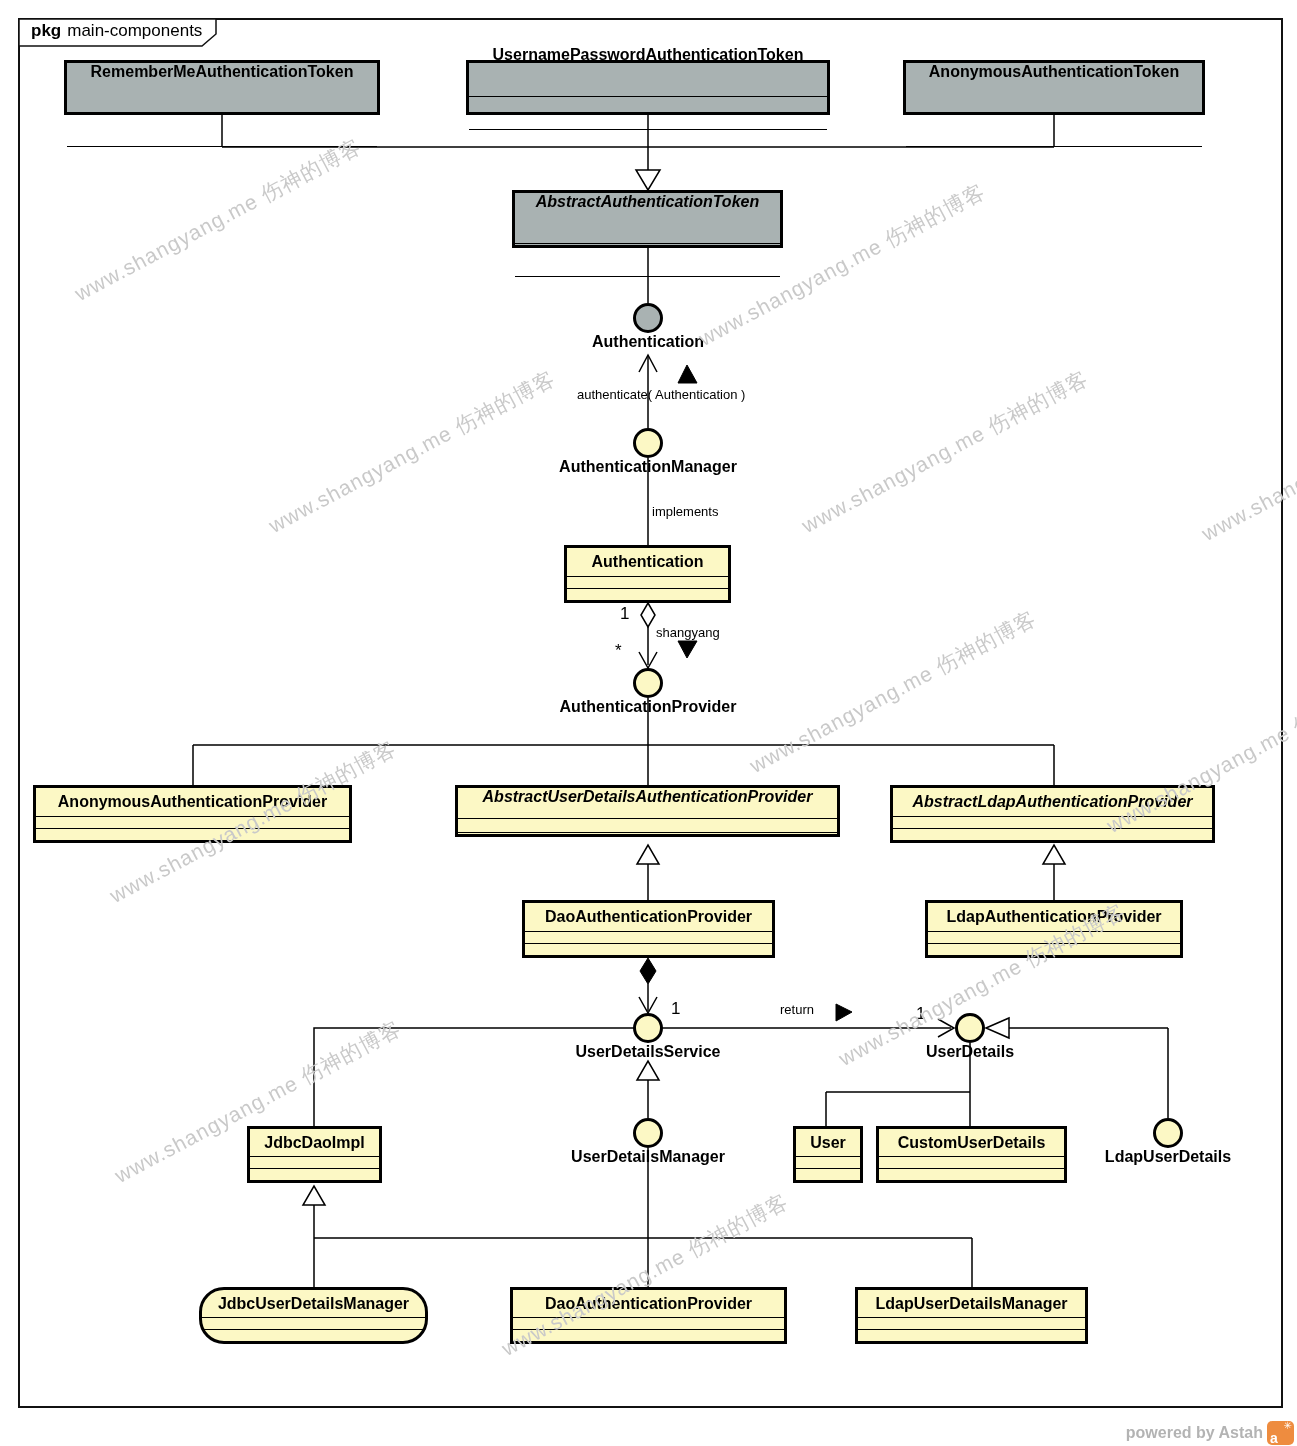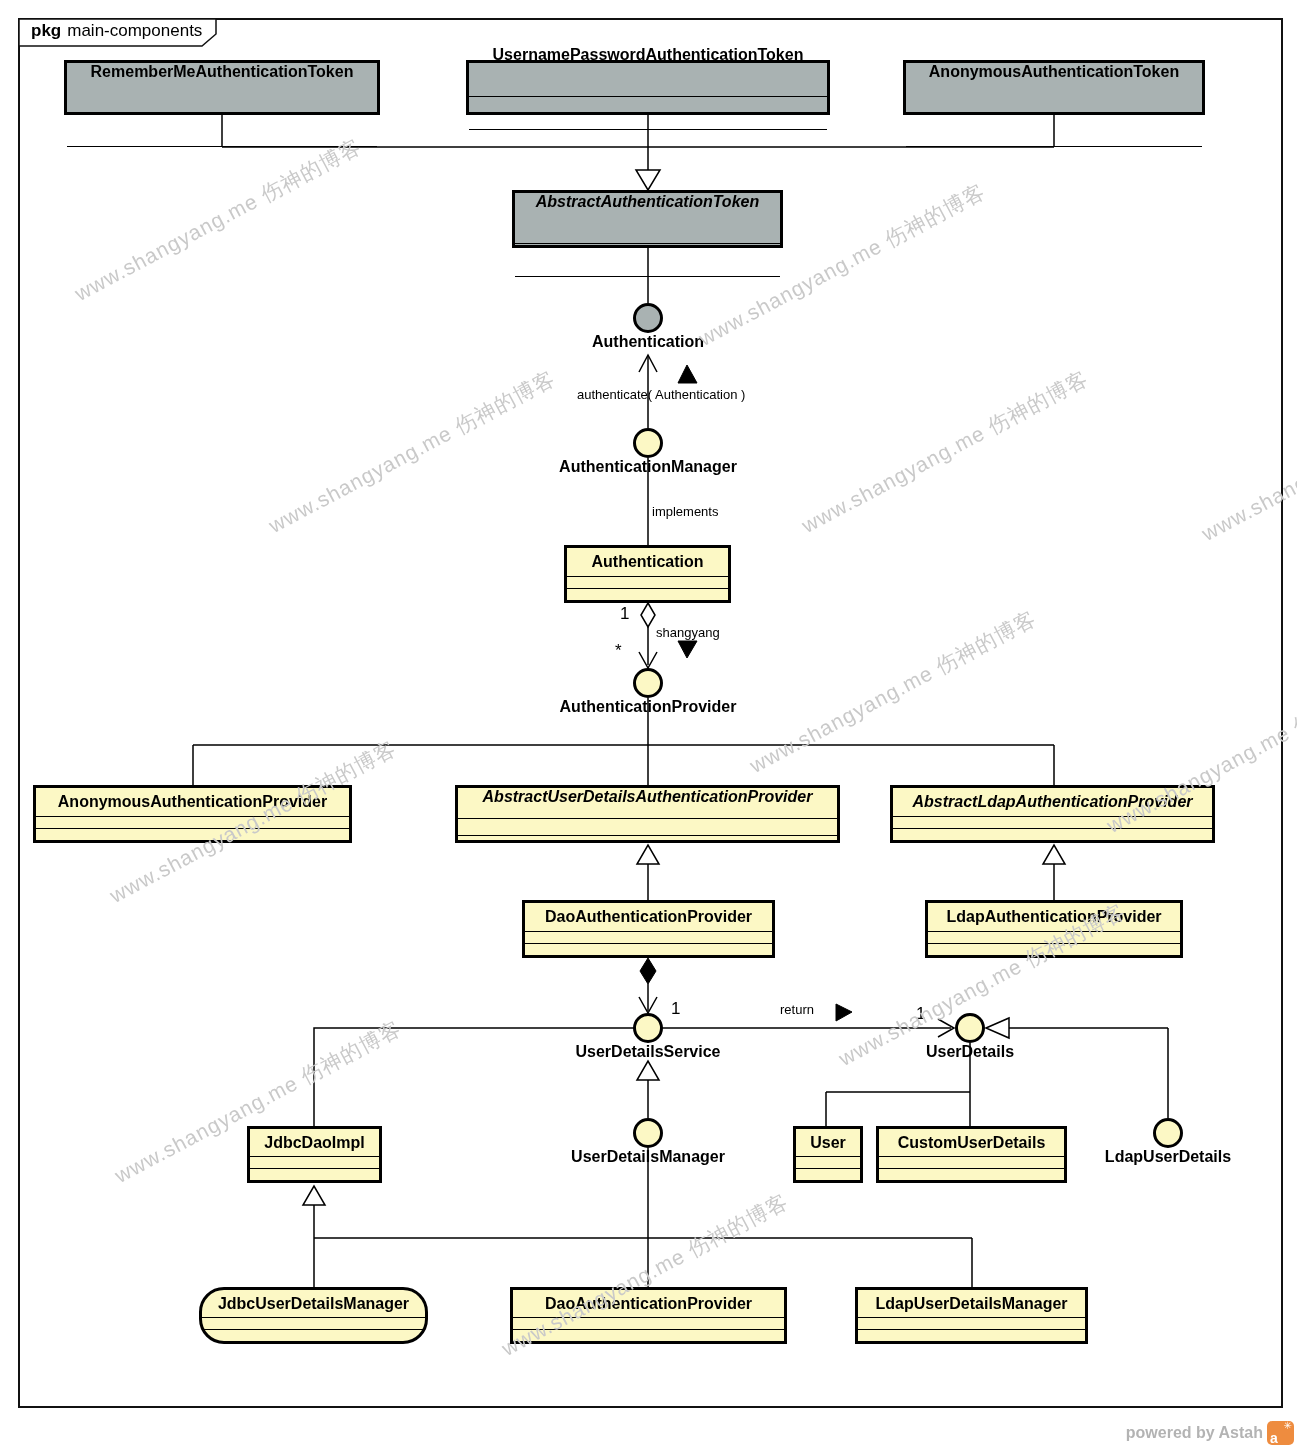--- a/index.html
+++ b/index.html
@@ -157,21 +157,21 @@
       <div class="uml-class yellow" style="left: 564px; top: 545px; width: 167px; height: 58px;">
         <div class="title">Authentication</div>
         <div class="comp"></div>
         <div class="comp"></div>
       </div>
       <div class="uml-class yellow" style="left: 33px; top: 785px; width: 319px; height: 58px;">
         <div class="title">AnonymousAuthenticationProvider</div>
         <div class="comp"></div>
         <div class="comp"></div>
       </div>
-      <div class="uml-class yellow italic-title" style="left: 455px; top: 785px; width: 385px; height: 58px; gap: 12px;">
+      <div class="uml-class yellow italic-title" style="left: 455px; top: 785px; width: 385px; height: 52px; gap: 12px;">
         <div class="title">AbstractUserDetailsAuthenticationProvider</div>
         <div class="comp"></div>
         <div class="comp"></div>
       </div>
       <div class="uml-class yellow italic-title" style="left: 890px; top: 785px; width: 325px; height: 58px;">
         <div class="title">AbstractLdapAuthenticationProvider</div>
         <div class="comp"></div>
         <div class="comp"></div>
       </div>
       <div class="uml-class yellow" style="left: 522px; top: 900px; width: 253px; height: 58px;">

